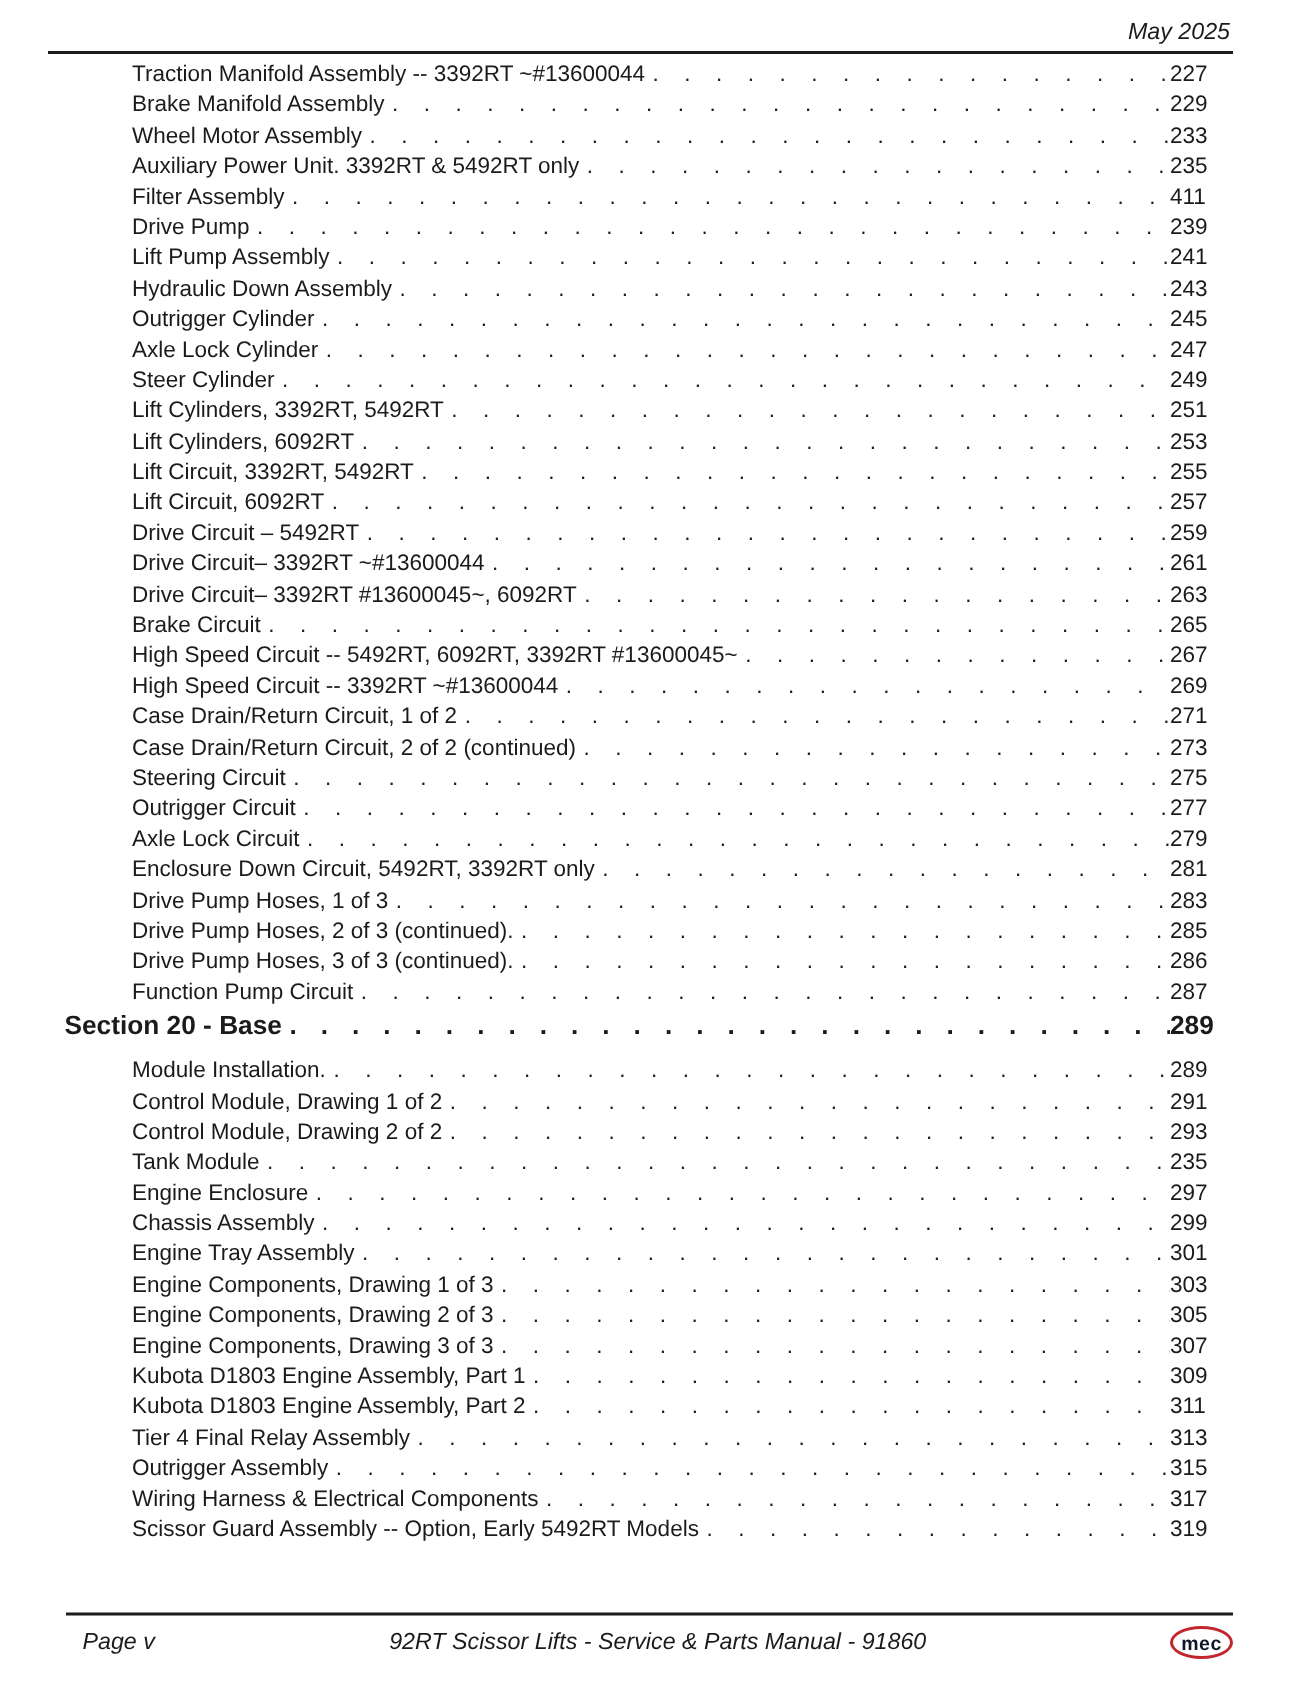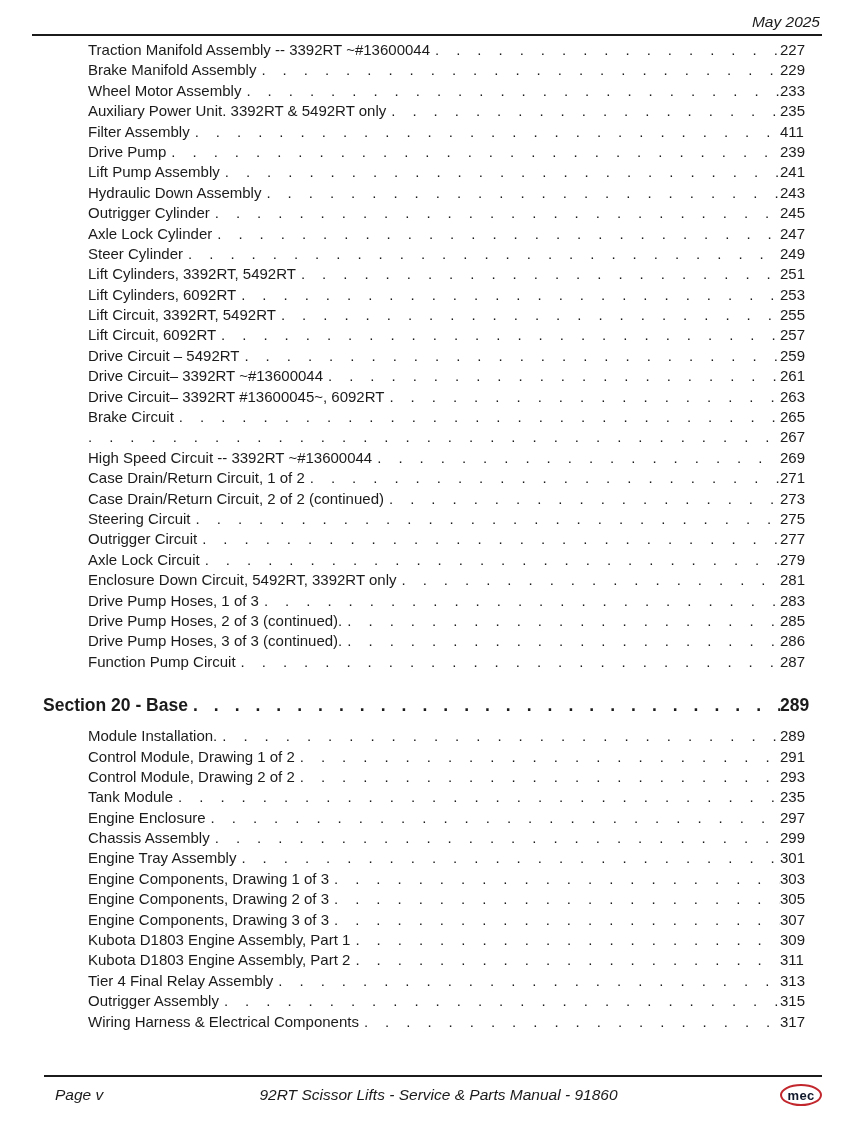--- a/index.html
+++ b/index.html
@@ -13,21 +13,21 @@
   .toc{margin-top:5px;padding-left:11px;}
   .toc-row{display:flex;align-items:baseline;height:20.4px;font-size:15px;}
   #toc-top .toc-row,#toc-section .toc-row{margin-left:45px;}
   .toc-title{white-space:nowrap;flex:0 0 auto;padding-right:5px;}
   .toc-dots{flex:1 1 auto;min-width:0;overflow:hidden;white-space:nowrap;}
   .toc-dots::after{
     content:"..........................................................";
     letter-spacing:17px;
   }
   .toc-page{flex:0 0 auto;min-width:42px;text-align:left;}
-  .section-row{font-style:normal;font-weight:bold;font-size:17.5px;height:25px;margin-top:22px;margin-bottom:7px;}
+  .section-row{font-style:normal;font-weight:bold;font-size:17.5px;height:25px;margin-top:0;margin-bottom:7px;}
   .section-row .toc-dots::after{letter-spacing:16px;}
   .footer{position:absolute;left:44px;right:44px;bottom:16px;margin-top:37px;}
   .footer-rule{border-bottom:2px solid #1b1b1b;margin-bottom:7px;}
   .footer-row{display:flex;align-items:center;font-style:italic;font-size:15.5px;}
   .footer-left{flex:0 0 150px;padding-left:11px;}
   .footer-center{flex:1;text-align:center;}
   .footer-right{flex:0 0 150px;display:flex;justify-content:flex-end;align-items:center;}
   .logo{
     display:inline-flex;align-items:center;justify-content:center;
     width:42px;height:22px;border:2px solid #c1272d;border-radius:50%;
@@ -135,20 +135,21 @@
           <span class="toc-title">Drive Circuit– 3392RT #13600045~, 6092RT</span>
           <span class="toc-dots"></span>
           <span class="toc-page">263</span>
         </div>
         <div class="toc-row">
           <span class="toc-title">Brake Circuit</span>
           <span class="toc-dots"></span>
           <span class="toc-page">265</span>
         </div>
         <div class="toc-row">
+          <span class="toc-title">High Speed Circuit -- 5492RT, 6092RT, 3392RT #13600045~</span>
           <span class="toc-dots"></span>
           <span class="toc-page">267</span>
         </div>
         <div class="toc-row">
           <span class="toc-title">High Speed Circuit -- 3392RT ~#13600044</span>
           <span class="toc-dots"></span>
           <span class="toc-page">269</span>
         </div>
         <div class="toc-row">
           <span class="toc-title">Case Drain/Return Circuit, 1 of 2</span>
@@ -276,20 +277,25 @@
         </div>
         <div class="toc-row">
           <span class="toc-title">Outrigger Assembly</span>
           <span class="toc-dots"></span>
           <span class="toc-page">315</span>
         </div>
         <div class="toc-row">
           <span class="toc-title">Wiring Harness &amp; Electrical Components</span>
           <span class="toc-dots"></span>
           <span class="toc-page">317</span>
+        </div>
+        <div class="toc-row">
+          <span class="toc-title">Scissor Guard Assembly -- Option, Early 5492RT Models</span>
+          <span class="toc-dots"></span>
+          <span class="toc-page">319</span>
         </div>
       </div>
 
   </div>
 
   <div class="footer">
     <div class="rule footer-rule"></div>
     <div class="footer-row">
       <span class="footer-left">Page v</span>
       <span class="footer-center">92RT Scissor Lifts - Service &amp; Parts Manual - 91860</span>

